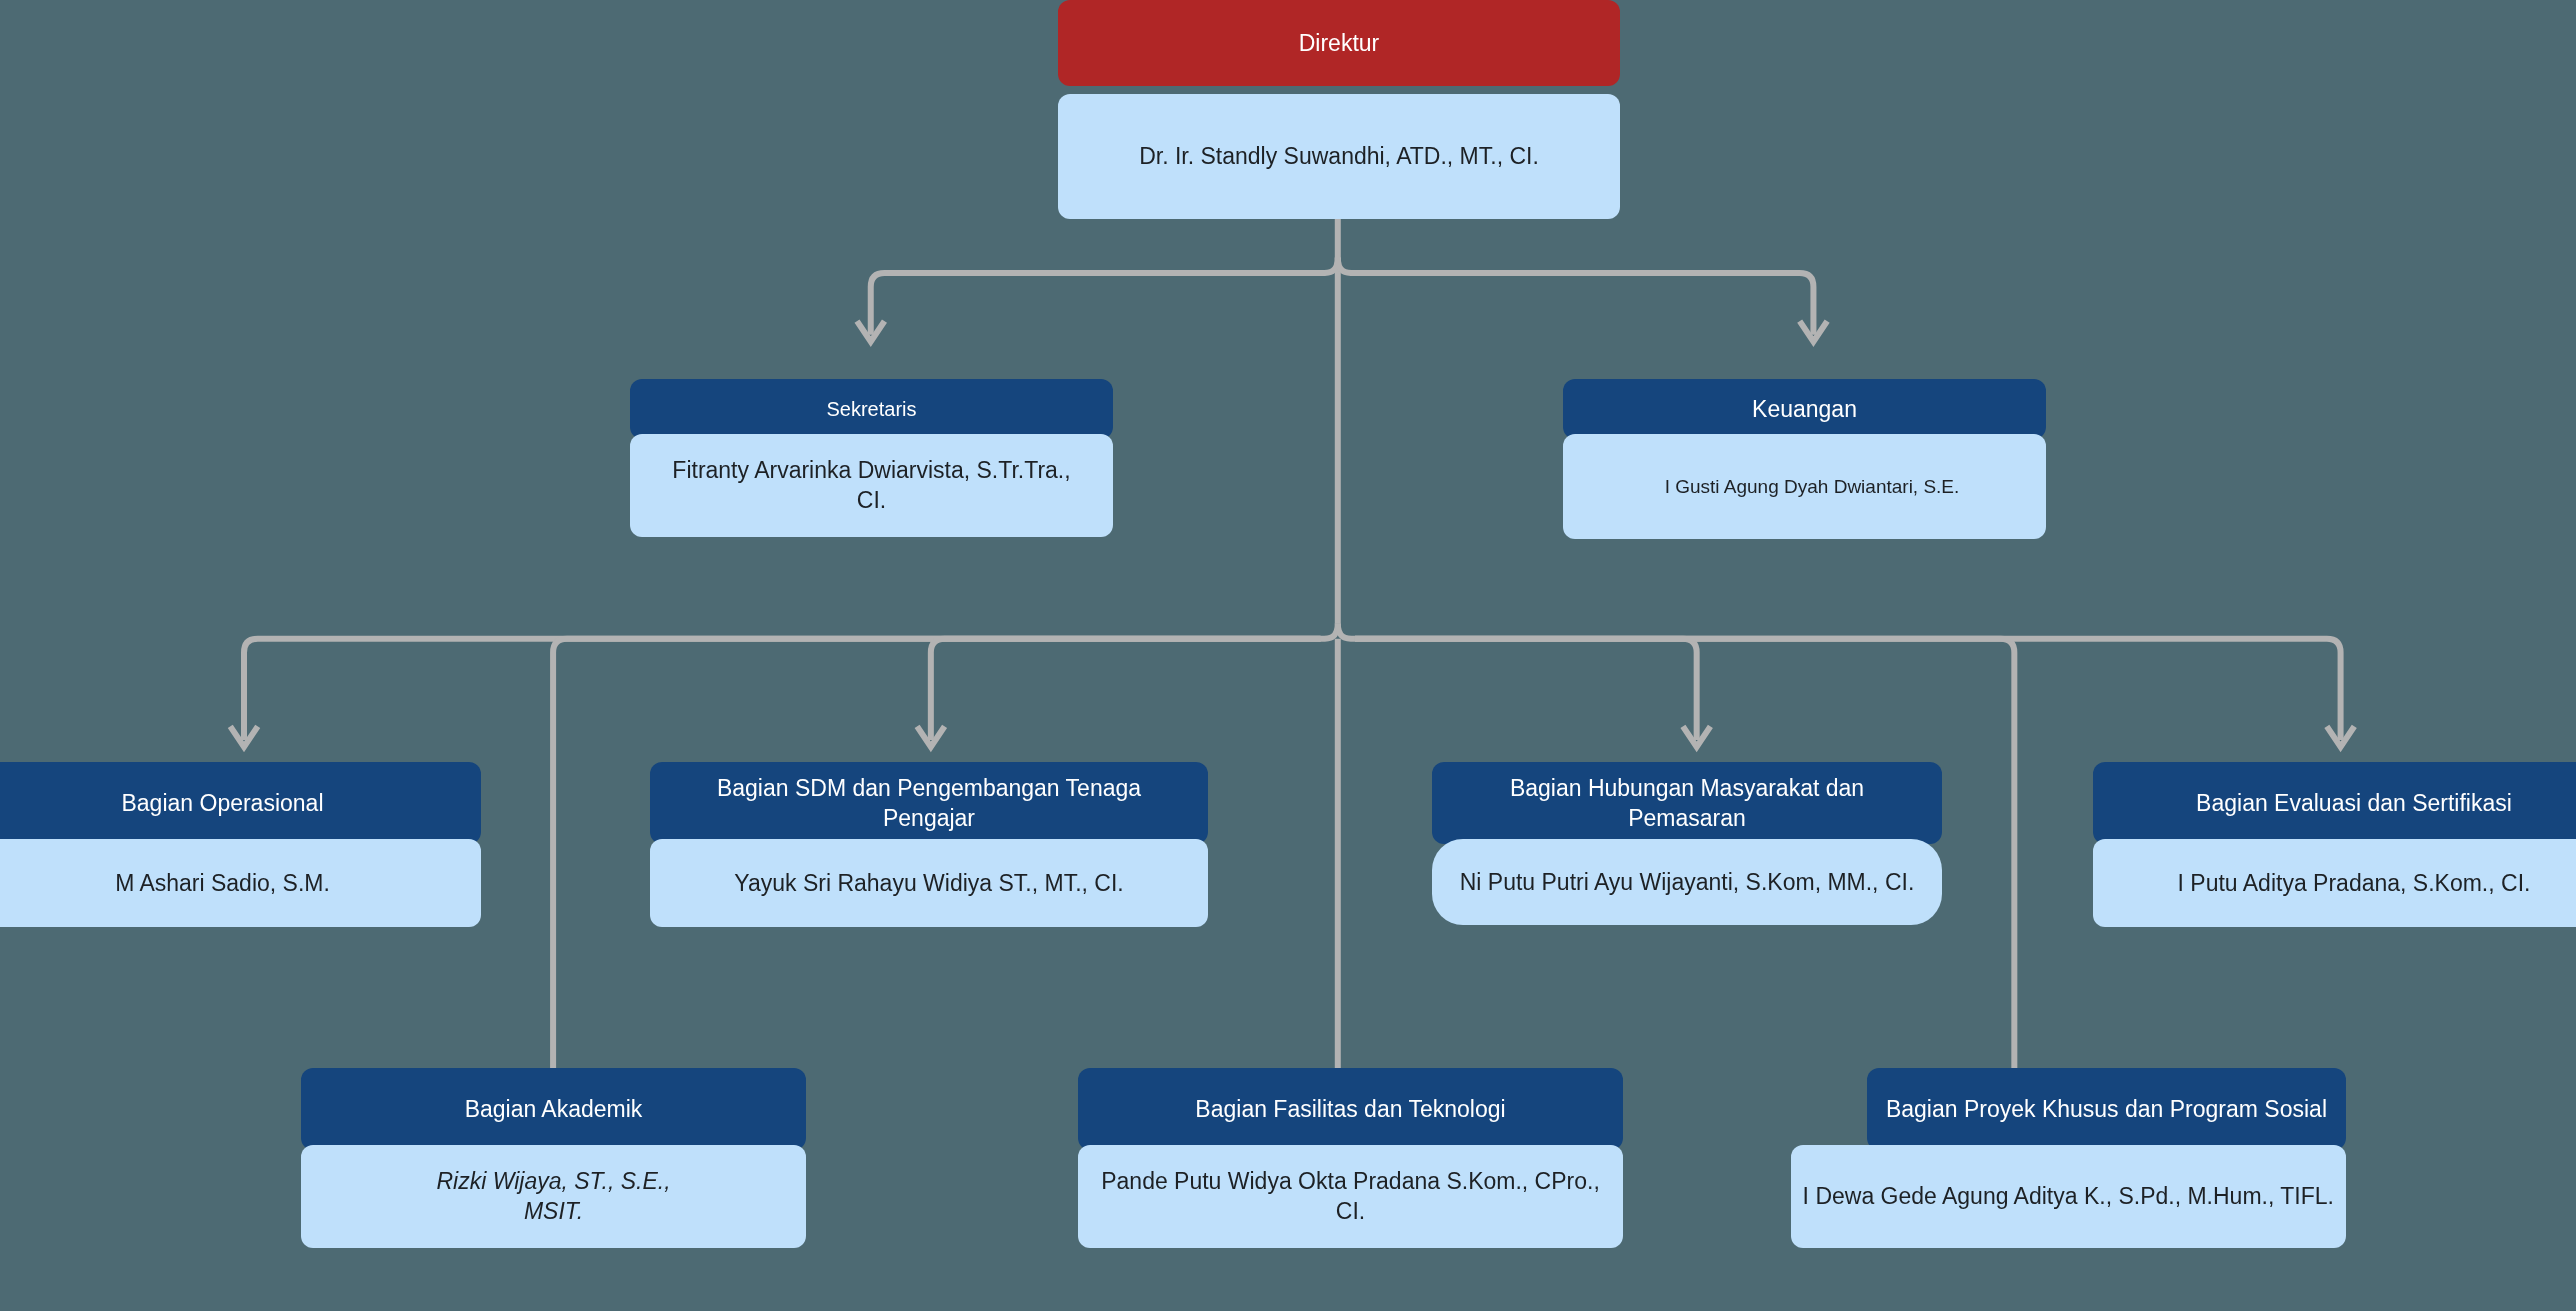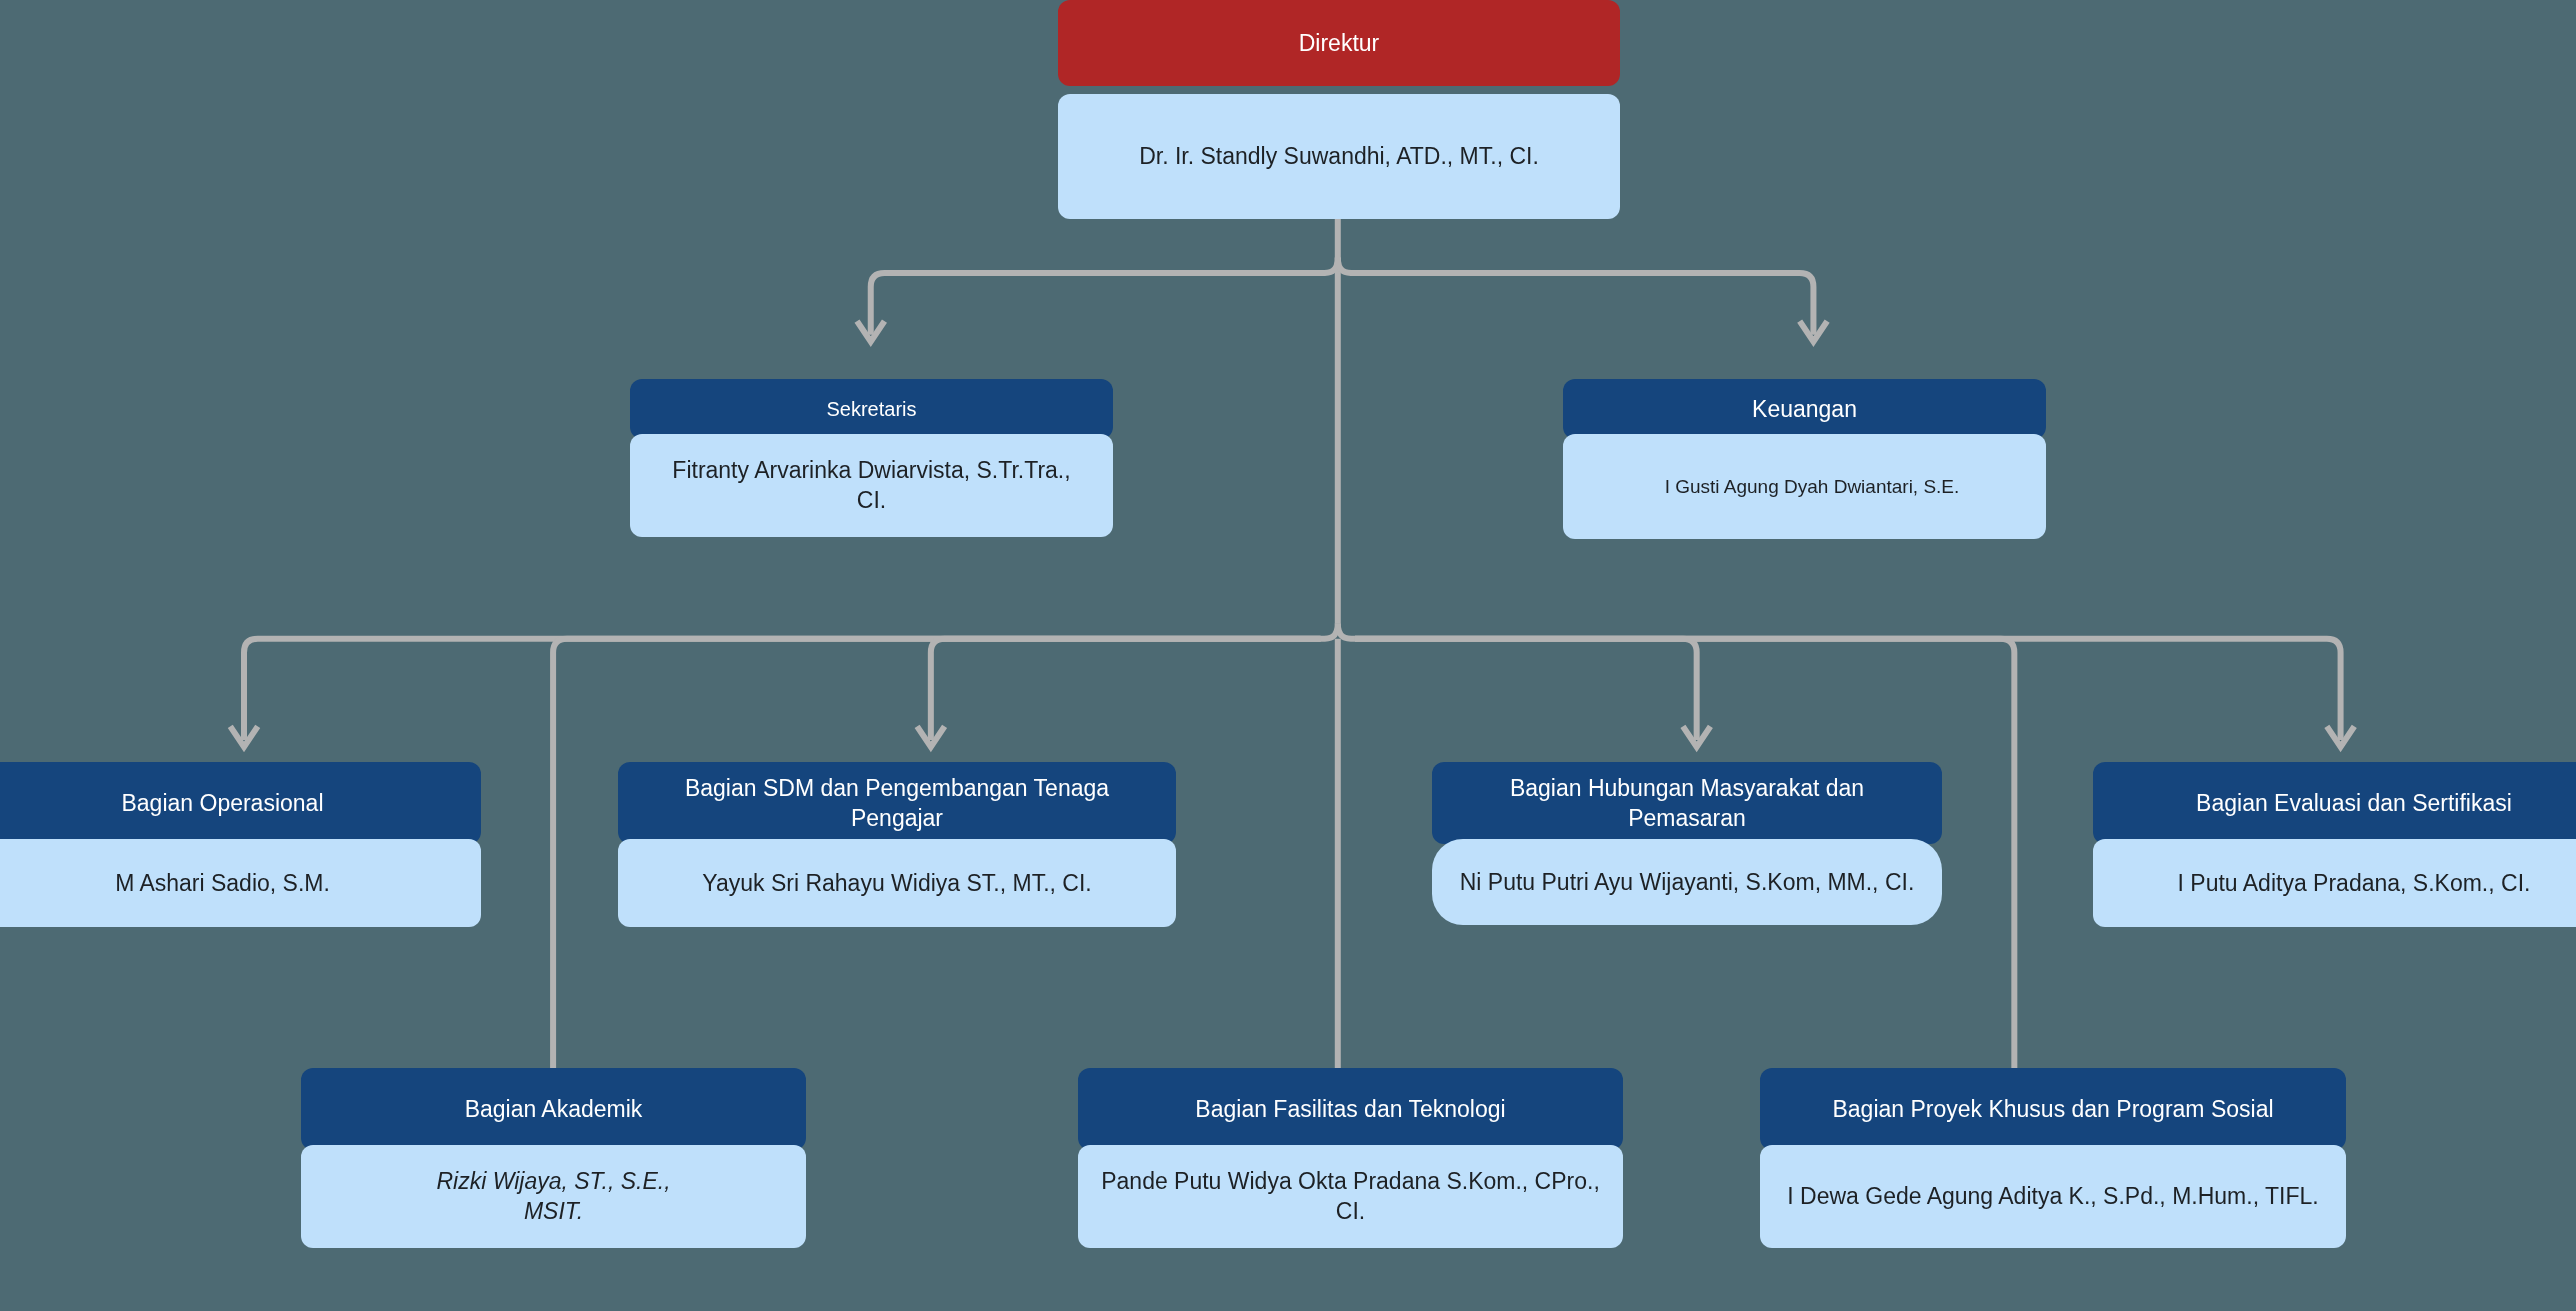--- a/index.html
+++ b/index.html
@@ -110,21 +110,21 @@
   <div class="node" style="left:1563px; top:379px; width:483px;">
     <div class="node-head" style="height:60px; font-size:23px;">Keuangan</div>
     <div class="node-body" style="height:105px; font-size:19px; padding-left:79px; padding-right:64px;">I Gusti Agung Dyah Dwiantari, S.E.</div>
   </div>
 
   <div class="node" style="left:-36px; top:762px; width:517px;">
     <div class="node-head" style="height:82px; font-size:23px;">Bagian Operasional</div>
     <div class="node-body" style="height:88px; font-size:23px;">M Ashari Sadio, S.M.</div>
   </div>
 
-  <div class="node" style="left:618px; top:762px; width:558px;">
+  <div class="node" style="left:650px; top:762px; width:558px;">
     <div class="node-head" style="height:82px; font-size:23px; padding-left:26px; padding-right:26px;">Bagian SDM dan Pengembangan Tenaga Pengajar</div>
     <div class="node-body" style="height:88px; font-size:23px;">Yayuk Sri Rahayu Widiya ST., MT., CI.</div>
   </div>
 
   <div class="node" style="left:1432px; top:762px; width:510px;">
     <div class="node-head" style="height:82px; font-size:23px; padding-left:22px; padding-right:22px;">Bagian Hubungan Masyarakat dan Pemasaran</div>
     <div class="node-body" style="height:86px; font-size:23px; padding-left:19px; padding-right:19px;border-radius:31px;">Ni Putu Putri Ayu Wijayanti, S.Kom, MM., CI.</div>
   </div>
 
   <div class="node" style="left:2093px; top:762px; width:522px;">
@@ -135,19 +135,19 @@
   <div class="node" style="left:301px; top:1068px; width:505px;">
     <div class="node-head" style="height:82px; font-size:23px;">Bagian Akademik</div>
     <div class="node-body" style="height:103px; font-size:23px; padding-left:103px; padding-right:103px;font-style:italic;">Rizki Wijaya, ST., S.E., MSIT.</div>
   </div>
 
   <div class="node" style="left:1078px; top:1068px; width:545px;">
     <div class="node-head" style="height:82px; font-size:23px;">Bagian Fasilitas dan Teknologi</div>
     <div class="node-body" style="height:103px; font-size:23px; padding-left:13.7px; padding-right:13.7px;">Pande Putu Widya Okta Pradana S.Kom., CPro., CI.</div>
   </div>
 
-  <div class="node" style="left:1760px; top:1068px; width:586px;">
+  <div class="node" style="left:1760px; top:1068px; width:586px;align-items:flex-end;">
     <div class="node-head" style="height:82px; font-size:23px; padding-left:19px; padding-right:19px;">Bagian Proyek Khusus dan Program Sosial</div>
     <div class="node-body" style="height:103px; font-size:23px; padding-left:12px; padding-right:12px;">I Dewa Gede Agung Aditya K., S.Pd., M.Hum., TIFL.</div>
   </div>
 
 </div>
 
 
 </body></html>

